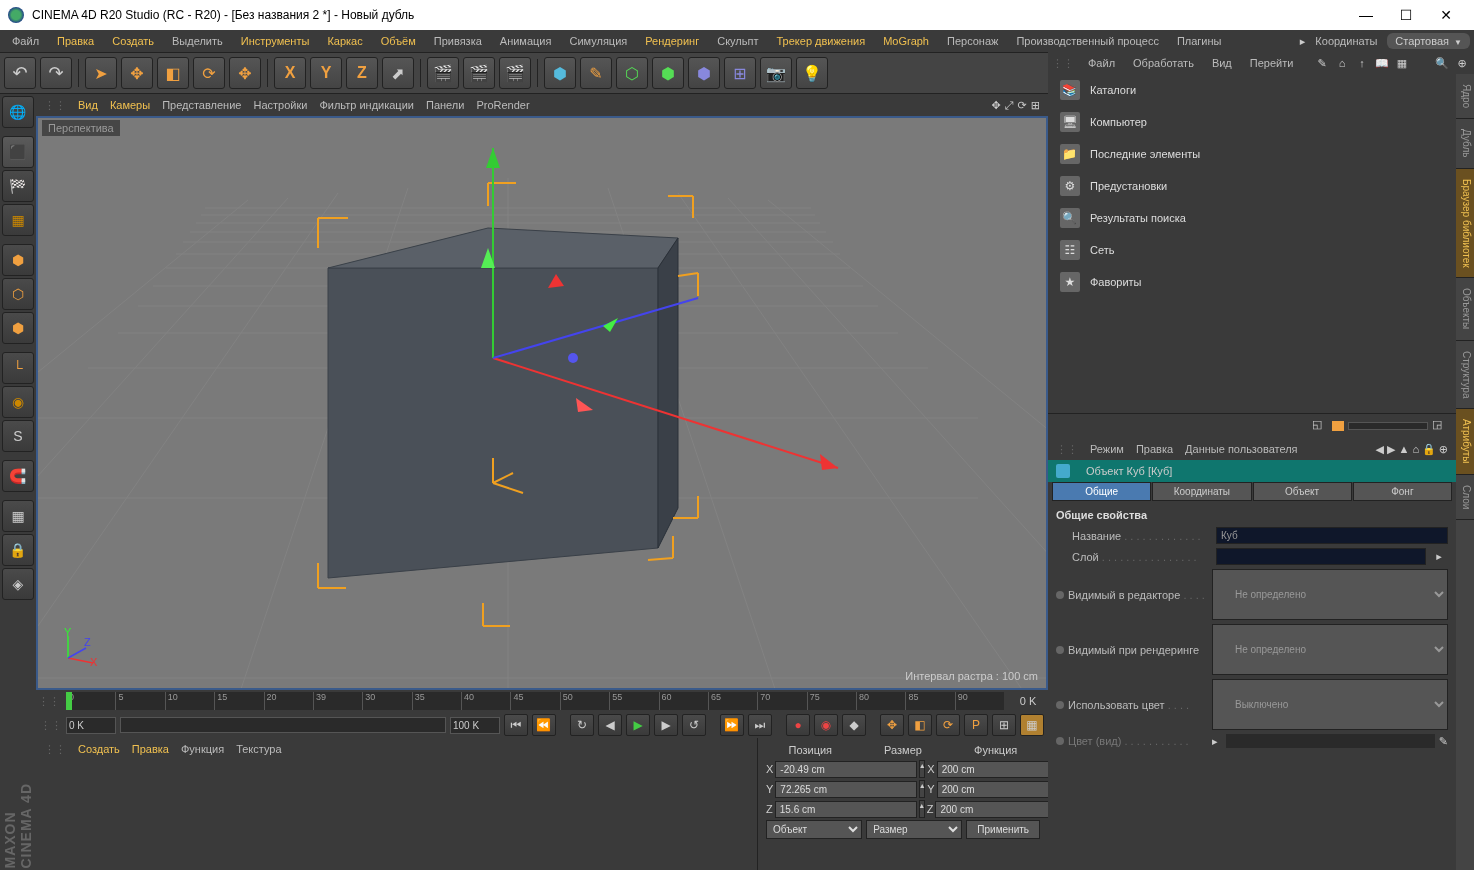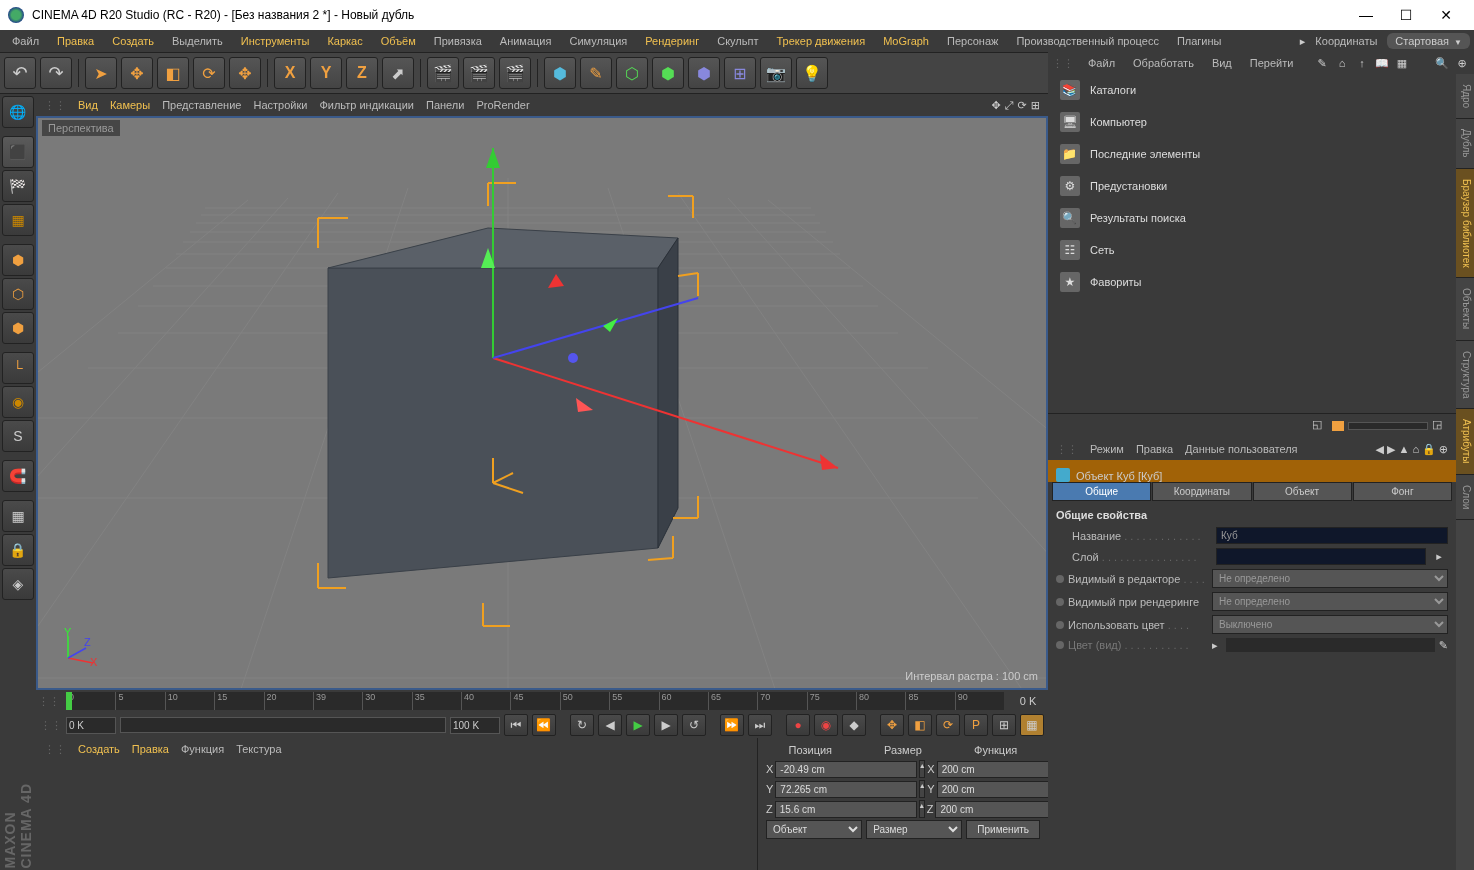--- a/index.html
+++ b/index.html
@@ -66,33 +66,33 @@
 .right-panel{position:absolute;right:18px;top:74px;width:408px;bottom:0;background:#3a3a3a;display:flex;flex-direction:column}
 .browser-panel{flex:0 0 340px;background:#3a3a3a;border-bottom:1px solid #222}
 .browser-item{display:flex;align-items:center;gap:10px;padding:6px 12px;color:#ddd}
 .browser-item .bi-icon{width:20px;height:20px;background:#666;border-radius:2px;display:flex;align-items:center;justify-content:center;font-size:12px}
 .slider-row{height:24px;display:flex;align-items:center;padding:0 8px;gap:4px;background:#3a3a3a}
 .slider-row .sl-icon{width:16px;height:16px}
 .slider-row .slider{flex:0 0 80px;height:8px;background:#2a2a2a;border:1px solid #555}
 .attr-menu{height:22px;display:flex;align-items:center;padding:0 8px;gap:12px;background:#3a3a3a}
 .attr-menu .mi{color:#bbb}
 .attr-menu .icons{margin-left:auto;display:flex;gap:3px}
-.attr-header{height:22px;display:flex;align-items:flex-end;padding:0 8px;gap:6px;background:#a16207}
+.attr-header{height:22px;display:flex;align-items:center;padding:0 8px;gap:16px;background:#0f766e}
 .attr-header .cube-ico{width:14px;height:14px;background:#4ac;border-radius:2px}
 .attr-tabs{display:flex;gap:1px;padding:0 4px}
 .attr-tab{flex:1;background:#555;color:#ccc;text-align:center;padding:3px 0;font-size:10px;border:1px solid #222}
 .attr-tab.active{background:#4a7ab0;color:#fff}
 .attr-section{padding:4px 8px}
 .attr-section-title{color:#ddd;padding:4px 0;font-weight:bold}
 .attr-row{display:flex;align-items:center;padding:2px 0;gap:4px}
 .attr-row .dot{width:8px;height:8px;border-radius:50%;background:#666}
 .attr-row .albl{flex:0 0 140px;color:#bbb;font-size:10px}
 .attr-row .albl .dots{color:#666}
 .attr-row input[type=text]{flex:1;background:#0f172a;border:1px solid #222;color:#999;padding:2px 4px;font-size:10px}
-.attr-row select{flex:1;background:#555;border:1px solid #222;color:#999;padding:2px;font-size:10px}
+.attr-row select{flex:1;background:#555;border:1px solid #222;color:#999;padding:18px;font-size:10px}
 .attr-row .chk{width:14px;height:14px;background:#555;border:1px solid #222}
 .right-tabs{position:absolute;right:0;top:74px;width:18px;bottom:0;background:#444;display:flex;flex-direction:column}
 .right-tab{writing-mode:vertical-rl;padding:10px 2px;color:#999;font-size:10px;border-bottom:1px solid #222;text-align:center}
 .right-tab.active{background:#6a5020;color:#f0c050}
 .maxon-logo{position:absolute;left:2px;bottom:2px;writing-mode:vertical-rl;transform:rotate(180deg);color:#666;font-size:14px;font-weight:bold;letter-spacing:1px}
 .icon-undo::before{content:"↶";font-size:18px}
 .icon-redo::before{content:"↷";font-size:18px}
 .dropdown-arrow{font-size:8px;margin-left:2px}
 </style>
 </head>

